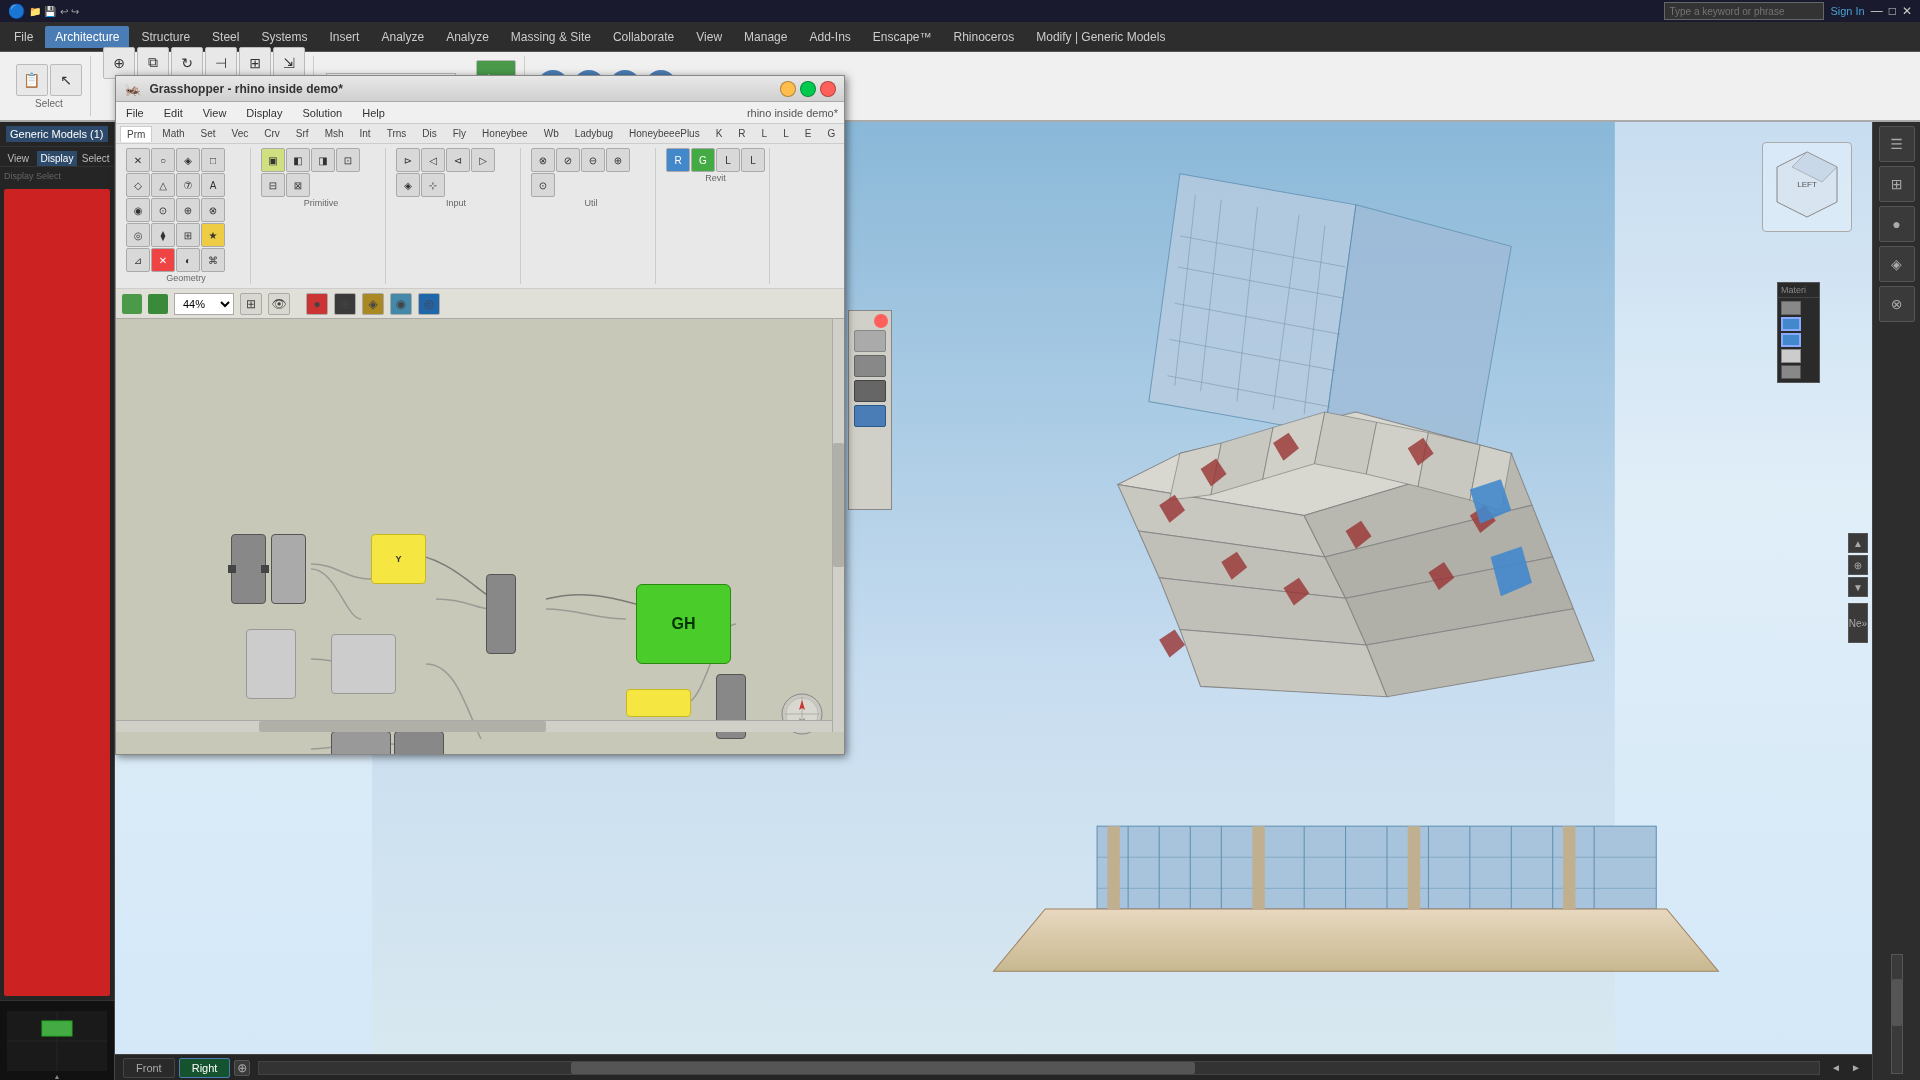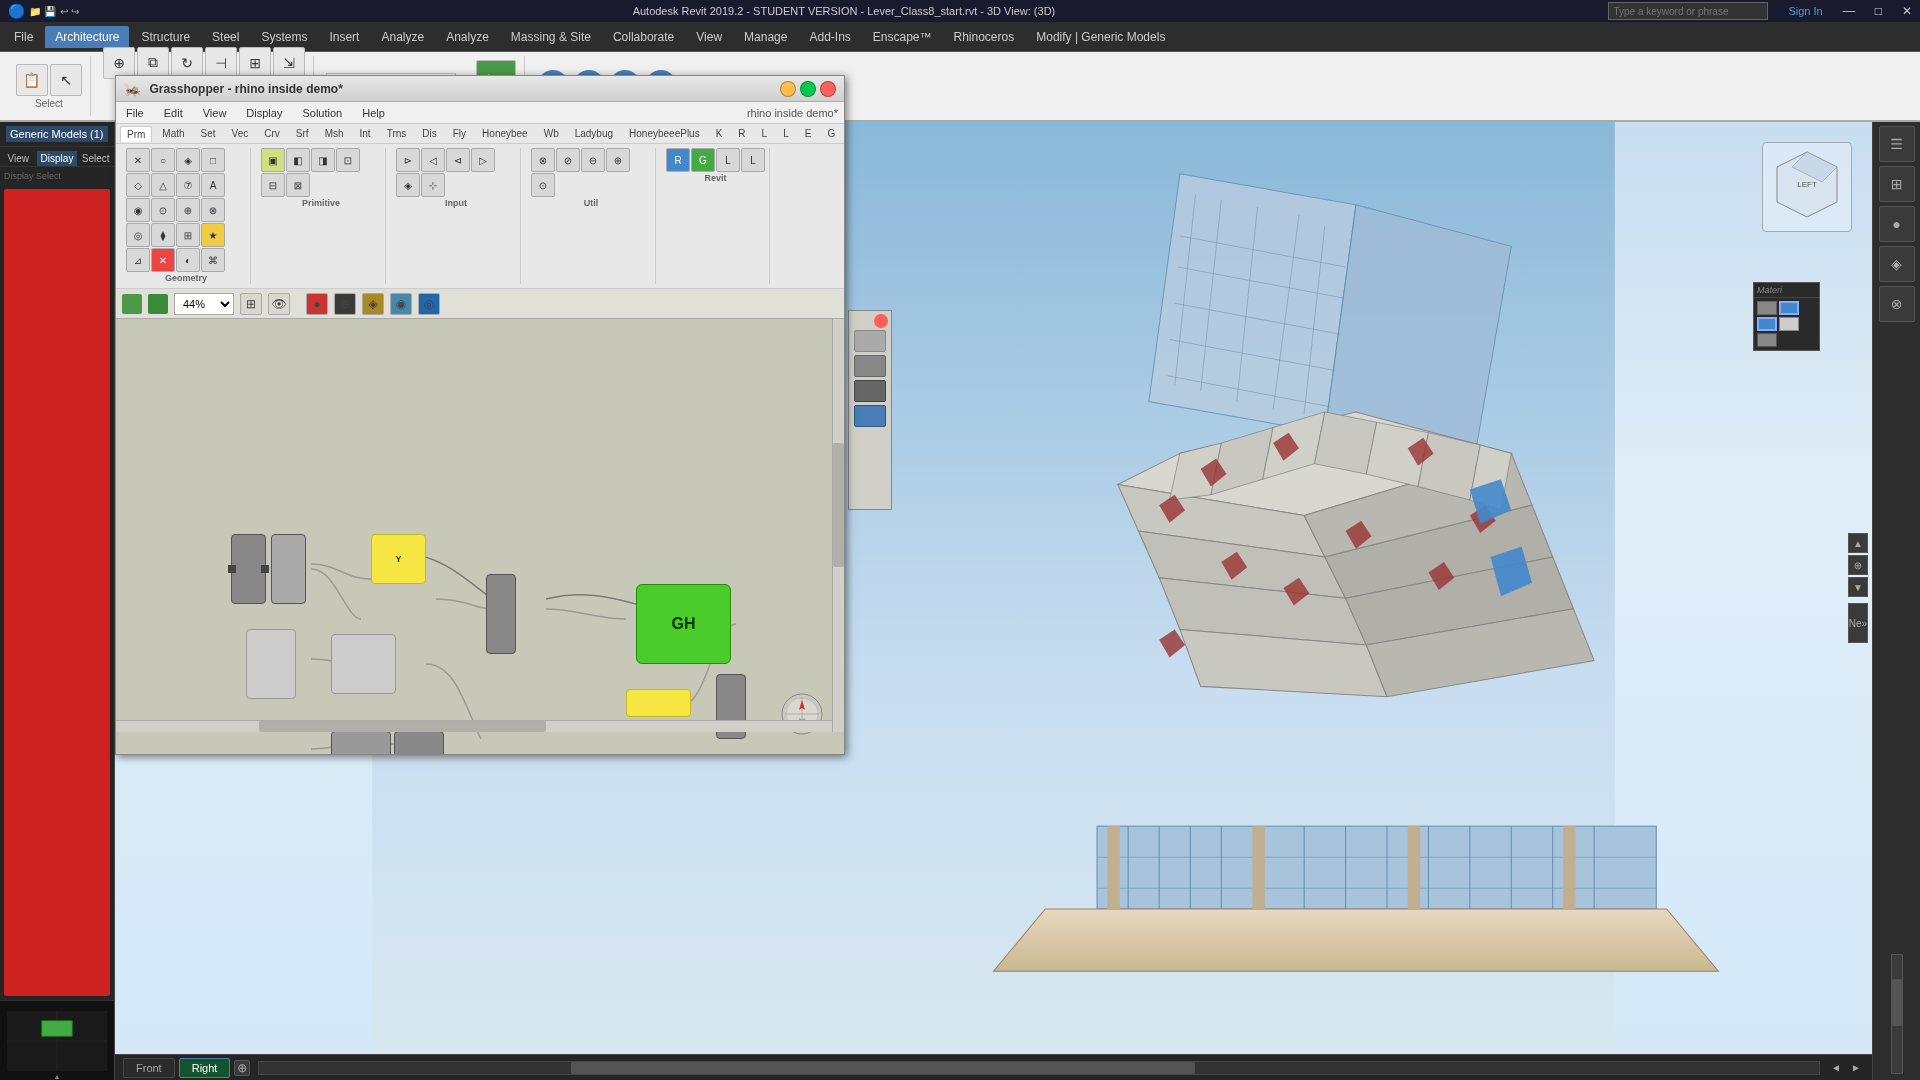--- a/index.html
+++ b/index.html
@@ -5,21 +5,21 @@
     * { margin: 0; padding: 0; box-sizing: border-box; }
     body { width: 1920px; height: 1080px; overflow: hidden; background: #3a3a3a; font-family: 'Segoe UI', Arial, sans-serif; font-size: 12px; }
 
     
     .title-bar {
       width: 100%; height: 22px; background: #1a1a2e;
       display: flex; align-items: center; justify-content: space-between;
       padding: 0 8px; color: #ccc; font-size: 11px;
     }
     .title-bar-center { flex: 1; text-align: center; }
-    .title-bar-right { display: flex; gap: 20px; align-items: center; }
+    .title-bar-right { display: flex; gap: 6px; align-items: center; }
 
     
     .ribbon-tabs {
       width: 100%; height: 30px; background: #2d2d2d;
       display: flex; align-items: center; padding: 0 4px; gap: 2px;
       border-bottom: 1px solid #555;
     }
     .ribbon-tab {
       padding: 4px 10px; color: #ccc; cursor: pointer; font-size: 12px;
       border-radius: 2px 2px 0 0;
@@ -89,21 +89,21 @@
 
     
     .gh-toolbar {
       background: #e8e8e8; border-bottom: 1px solid #ccc; padding: 2px 4px;
     }
     .gh-comp-btn {
       width: 24px; height: 24px; background: #d8d8d8; border: 1px solid #aaa;
       border-radius: 2px; cursor: pointer; display: flex; align-items: center; justify-content: center;
       font-size: 10px; color: #333;
     }
-    .gh-group-label { font-size: 9px; color: #666; text-align: center; margin: 1px 3px; font-weight: bold; }
+    .gh-group-label { font-size: 9px; color: #666; text-align: center; margin: 1px 3px; }
     .gh-toolbar-section {
       display: flex; flex-direction: column; align-items: center;
       border-right: 1px solid #ccc; padding: 0 4px; margin-right: 2px;
     }
     .gh-toolbar-btns { display: flex; gap: 1px; flex-wrap: wrap; max-width: 120px; }
 
     
     .gh-canvas {
       flex: 1; background: #c8c8b8; position: relative; overflow: hidden;
     }
@@ -207,21 +207,20 @@
     .mat-label { font-size: 9px; color: #888; padding: 2px 3px; border-bottom: 1px solid #444; }
   </style>
 </head>
 <body>
 
 <div class="title-bar">
   <div style="display:flex;gap:4px;align-items:center;">
     <span style="font-size:14px;">🔵</span>
     <span style="font-size:10px;color:#aaa;">📁 💾 ↩ ↪</span>
   </div>
-  <div class="title-bar-center">Autodesk Revit 2019.2 - STUDENT VERSION - Lever_Class8_start.rvt - 3D View: (3D)</div>
   <div class="title-bar-right">
     <input type="text" style="width: 160px; height: 18px; font-size: 10px; padding: 0px 4px; background: rgb(51, 51, 51); border: 1px solid rgb(102, 102, 102); color: rgb(204, 204, 204);" placeholder="Type a keyword or phrase">
     <span style="color:#4a9fd5;cursor:pointer;font-size:11px;">Sign In</span>
     <span style="cursor:pointer;color:#ccc;font-size:12px;">—</span>
     <span style="cursor:pointer;color:#ccc;font-size:12px;">□</span>
     <span style="cursor:pointer;color:#ccc;font-size:12px;">✕</span>
   </div>
 </div>
 
 <div class="ribbon-tabs">
@@ -420,21 +419,21 @@
 
       <div class="nav-cube" style="position:absolute;top:20px;right:20px;width:90px;height:90px;background:rgba(220,235,248,0.85);border:1px solid #aaa;border-radius:4px;display:flex;flex-direction:column;align-items:center;justify-content:center;">
         <svg width="80" height="80" viewBox="0 0 80 80">
 
           <polygon points="40,5 70,20 70,55 40,70 10,55 10,20" fill="#d8e4f0" stroke="#888" stroke-width="1"></polygon>
           <polygon points="40,5 70,20 55,35 25,20" fill="#c8d8e8" stroke="#888" stroke-width="0.5"></polygon>
           <text x="40" y="40" text-anchor="middle" font-size="8" fill="#555">LEFT</text>
         </svg>
       </div>
 
-      <div class="mat-panel" style="position:absolute;right:52px;top:160px;width:67px;background:#2a2a2a;border:1px solid #555;z-index:80;font-style:italic;">
+      <div class="mat-panel" style="position:absolute;right:52px;top:160px;width:43px;background:#2a2a2a;border:1px solid #555;z-index:80;">
         <div class="mat-label">Materi</div>
 
         <div style="display:flex;flex-wrap:wrap;padding:2px;">
           <div style="width:20px;height:14px;background:#888;margin:1px;border:1px solid #666;"></div>
           <div style="width:20px;height:14px;background:#4488cc;margin:1px;border:2px solid #88aaff;"></div>
           <div style="width:20px;height:14px;background:#4488cc;margin:1px;border:2px solid #88aaff;"></div>
           <div style="width:20px;height:14px;background:#ccc;margin:1px;border:1px solid #888;"></div>
           <div style="width:20px;height:14px;background:#888;margin:1px;border:1px solid #555;"></div>
         </div>
       </div>

